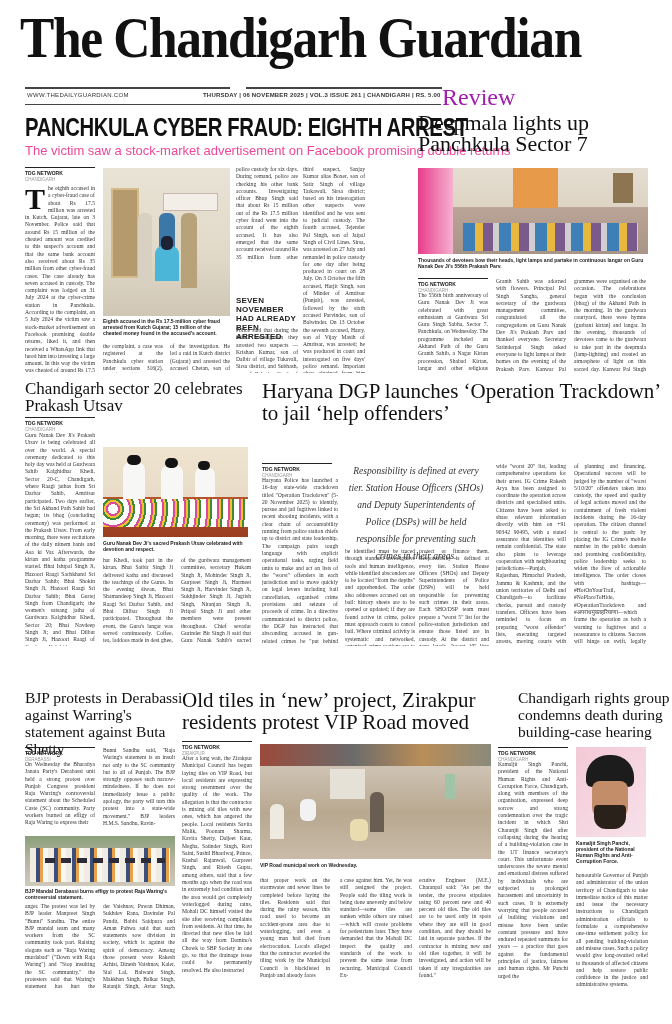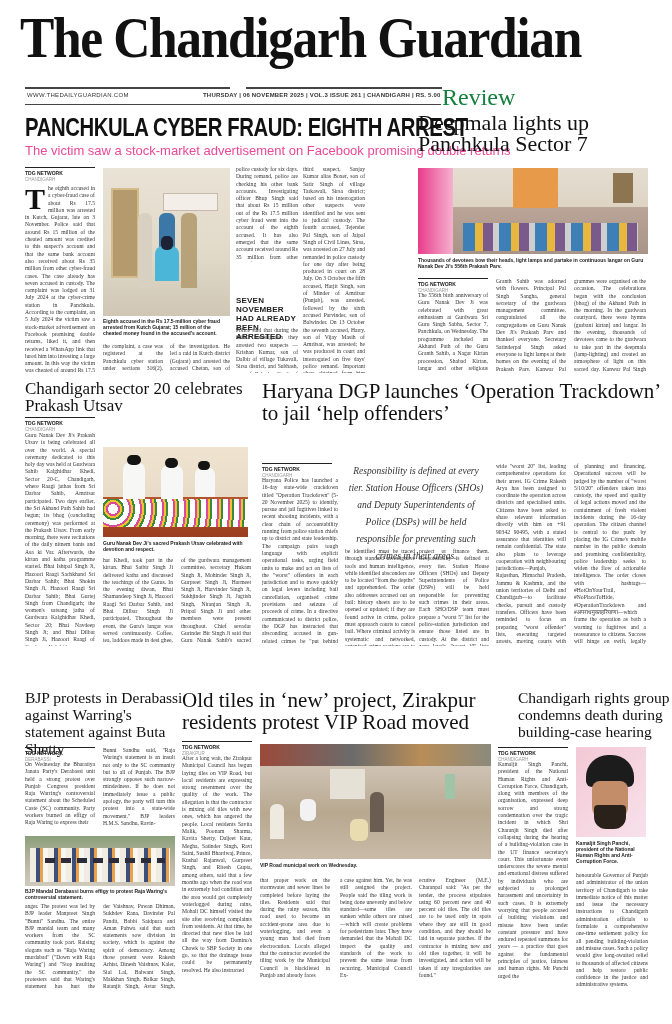--- a/index.html
+++ b/index.html
@@ -6,21 +6,21 @@
 html,body{width:672px;height:1024px;background:#fff;overflow:hidden}
 body{position:relative;font-family:"DejaVu Serif",serif;color:#222}
 .abs{position:absolute}
 .mast{left:0;top:0;width:672px;height:108px}
 .mast-title{position:absolute;left:20px;top:6px;width:630px;font-family:"Liberation Serif",serif;font-weight:bold;font-size:56px;line-height:64px;letter-spacing:-1.5px;color:#111;white-space:nowrap;transform:scaleX(.92);transform-origin:left}
 .rule1{position:absolute;left:25px;top:87px;width:205px;height:2px;background:#444}
 .rule1b{position:absolute;left:246px;top:87px;width:196px;height:2px;background:#444}
 .rule2{position:absolute;left:25px;top:104px;width:416px;height:1px;background:#444}
 .mast-url{position:absolute;left:27px;top:92px;font-family:"Liberation Sans",sans-serif;font-size:6px;color:#333;letter-spacing:.3px}
 .mast-date{position:absolute;left:203px;top:92px;font-family:"Liberation Sans",sans-serif;font-size:6px;color:#333;font-weight:bold;letter-spacing:.2px}
-.mast-review{position:absolute;left:442px;top:84px;font-family:"Liberation Serif",serif;font-size:24px;color:#15803d;line-height:26px}
+.mast-review{position:absolute;left:442px;top:84px;font-family:"Liberation Serif",serif;font-size:24px;color:#a21caf;line-height:26px}
 .hl-sans{font-family:"Liberation Sans",sans-serif;font-weight:bold;color:#111;letter-spacing:-.5px}
 .hl-serif{font-family:Liberation Serif, serif;color:#111;line-height:1.05}
 .sub{font-family:Liberation Sans, sans-serif;color:#ec4899}
 .byline{font-family:"Liberation Sans",sans-serif;font-weight:bold;font-size:5px;color:#222;border-top:1.5px solid #222;padding-top:2px}
 .byline .loc{display:block;font-weight:normal;color:#999;font-size:4.5px;margin-top:1px}
 .txt{font-family:"Liberation Serif",serif;font-size:5.6px;line-height:7.3px;color:#333;text-align:justify;overflow:hidden}
 .cap{font-family:"Liberation Sans",sans-serif;font-weight:bold;font-size:5px;line-height:6px;color:#222}
 .photo{overflow:hidden;position:absolute}
 .subhead{font-family:"Liberation Sans",sans-serif;font-weight:bold;font-size:8px;line-height:9px;color:#222;letter-spacing:.2px}
 .pull{font-family:"Liberation Serif",serif;font-style:italic;font-size:9.5px;line-height:17px;color:#333;text-align:center}

